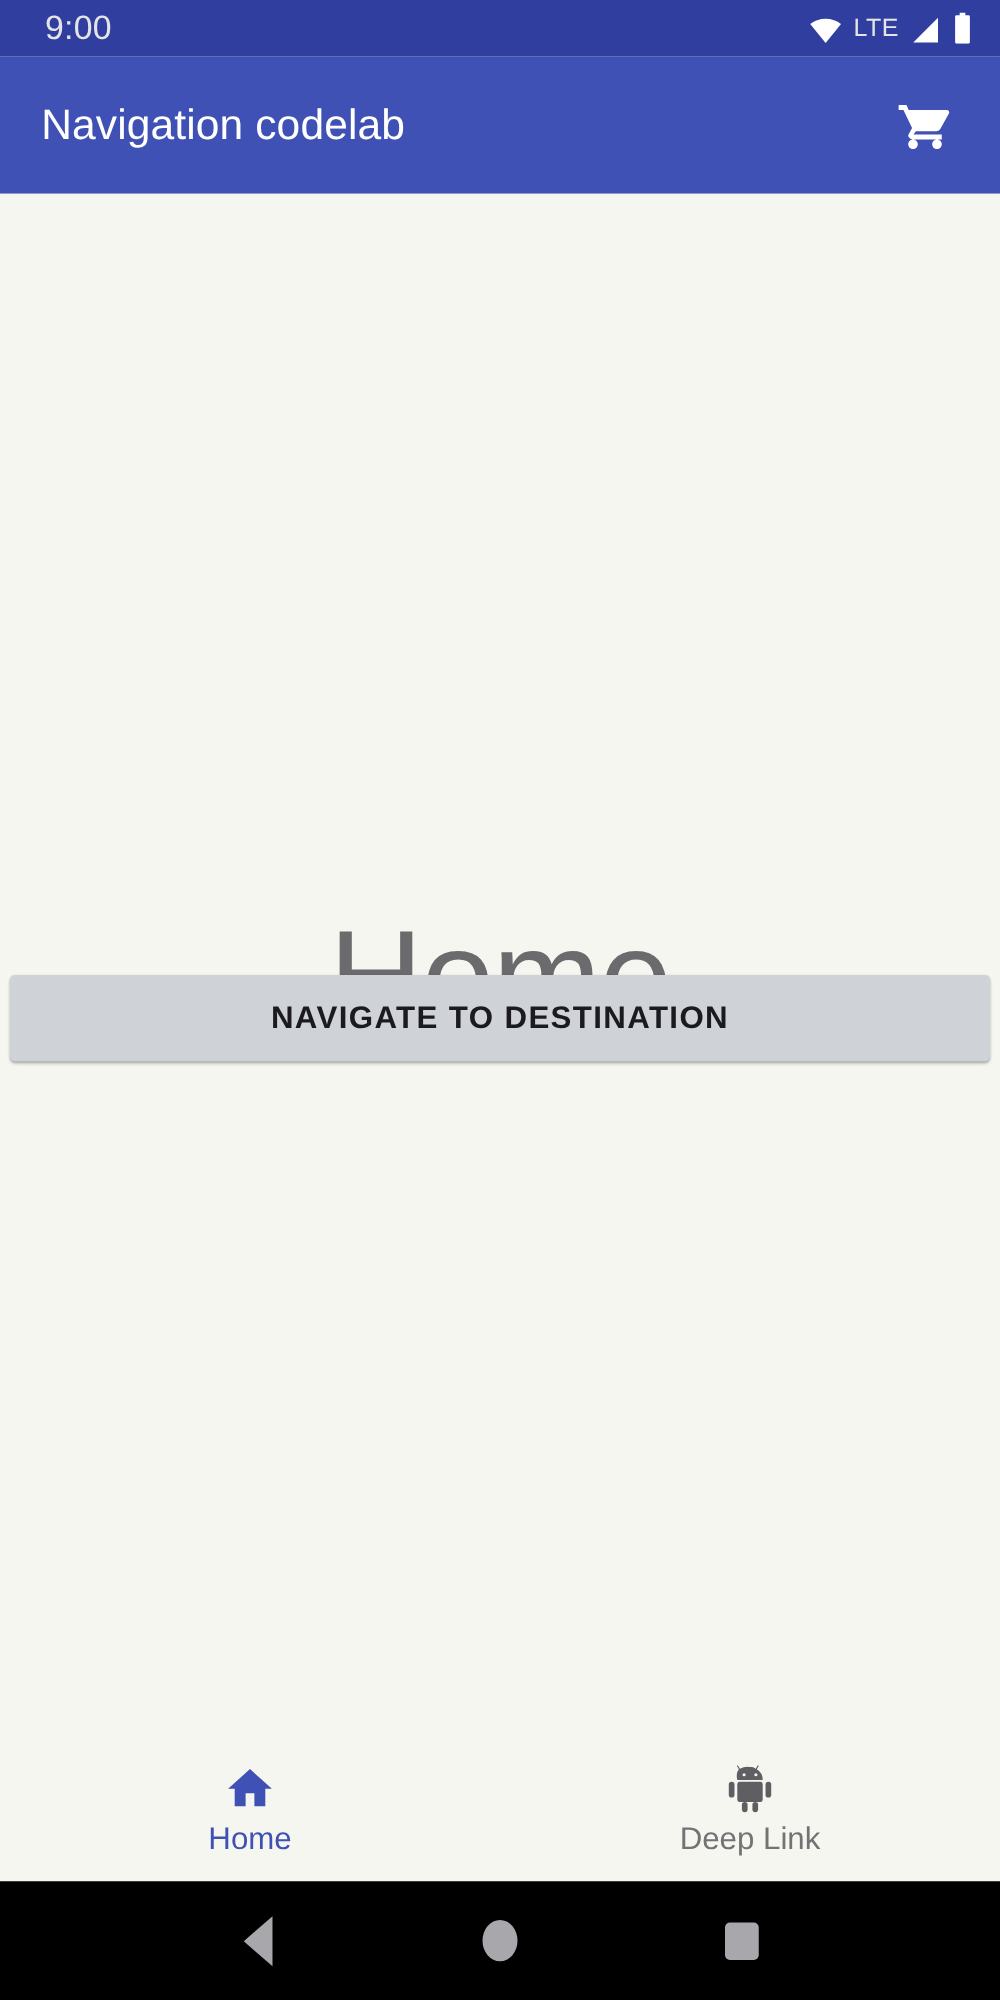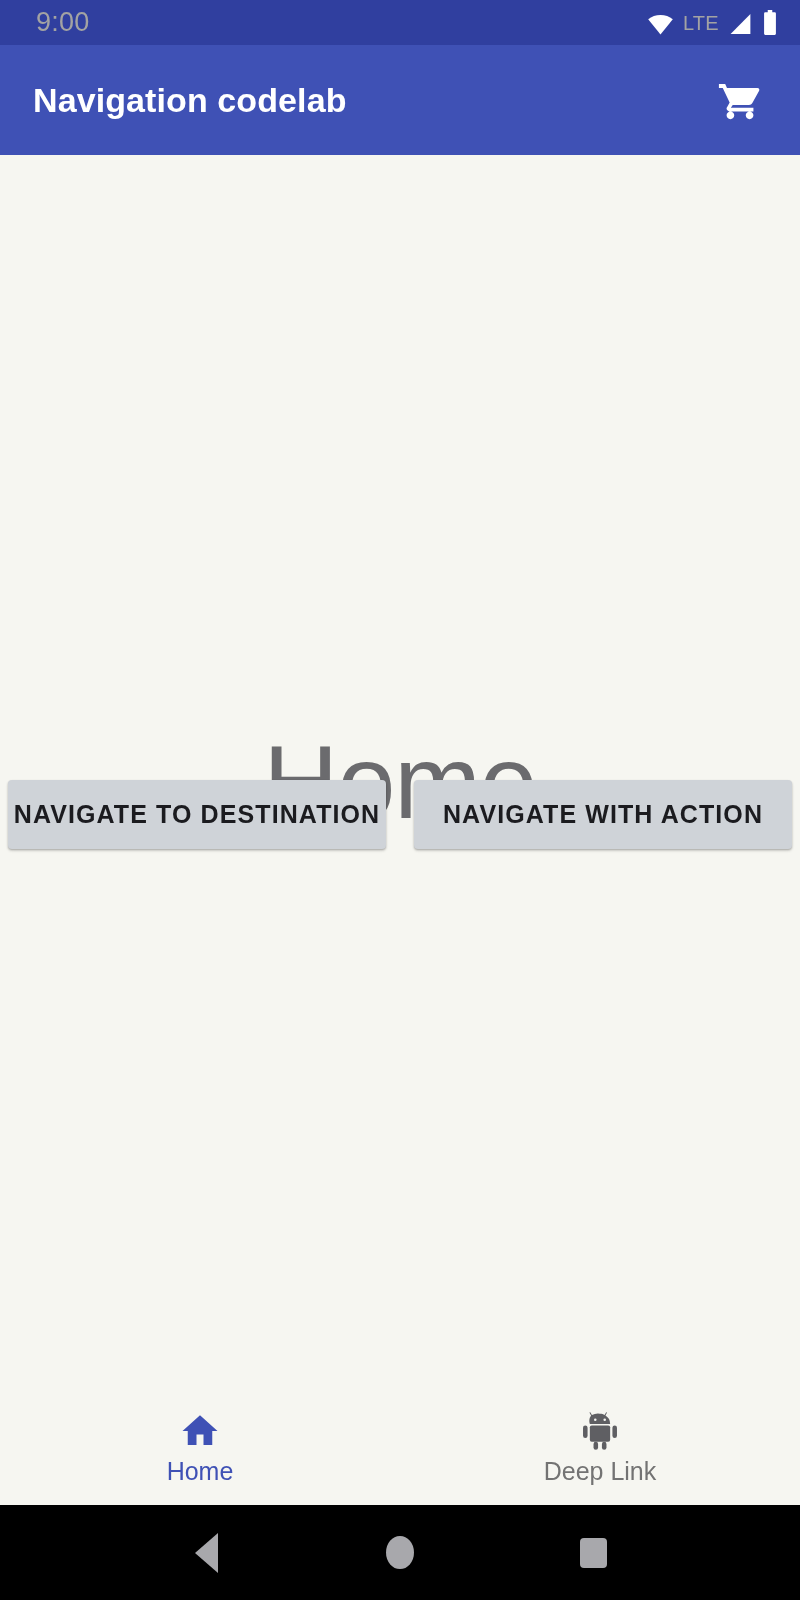--- a/index.html
+++ b/index.html
@@ -15,21 +15,21 @@
     display:flex; flex-direction:column;
     background:#F6F6F1;
   }
 
   
   .status-bar {
     height:45px; flex:0 0 45px;
     background:#303F9F;
     display:flex; align-items:center;
     padding:0 22px 0 36px;
-    color:#a3a3a3;
+    color:#e5e5e5;
     gap:43px;
   }
   .status-time {
     font-size:27px; font-weight:400; letter-spacing:0.2px;
     line-height:1;
   }
   .status-right {
     margin-left:auto;
     display:flex; align-items:flex-end; gap:9px;
   }
@@ -39,21 +39,21 @@
   
   .app-bar {
     height:110px; flex:0 0 110px;
     background:#3F51B5;
     display:flex; align-items:center;
     padding:0 28px 0 33px;
   }
   .app-title {
     color:#ffffff;
     font-size:34px;
-    font-weight:700;
+    font-weight:400;
     letter-spacing:0.1px;
   }
   .app-actions { margin-left:auto; display:flex; align-items:center; }
   .icon-btn {
     width:64px; height:64px;
     display:flex; align-items:center; justify-content:center;
     cursor:pointer;
   }
 
   
@@ -73,21 +73,21 @@
     font-size:104px;
     font-weight:300;
     color:#6b6b6e;
     line-height:1;
     letter-spacing:-1px;
   }
   .btn-stack {
     position:absolute;
     top:625px;
     left:0; right:0;
-    display:flex; gap:28px;
+    display:flex; flex-direction:column; gap:40px;
     padding:0 8px;
   }
   .mat-button {
     display:block;
     width:100%;
     height:69px;
     background:#CFD3D8;
     border:none;
     border-radius:4px;
     box-shadow:0 1px 2px rgba(0,0,0,0.22), 0 2px 3px rgba(0,0,0,0.12);
@@ -187,21 +187,20 @@
         </svg>
       </div>
     </div>
   </div>
 
   <div class="content">
     <div class="home-heading">Home</div>
 
     <div class="btn-stack">
       <button class="mat-button">Navigate to destination</button>
-      <button class="mat-button">Navigate with action</button>
     </div>
   </div>
 
   <div class="bottom-nav">
     <div class="nav-item active">
       <span class="nav-icon">
         <svg width="42" height="42" viewBox="0 0 24 24">
             <path d="M10 20v-6h4v6h5v-8h3L12 3 2 12h3v8z" fill="#3F51B5"></path>
           </svg>
       </span>

